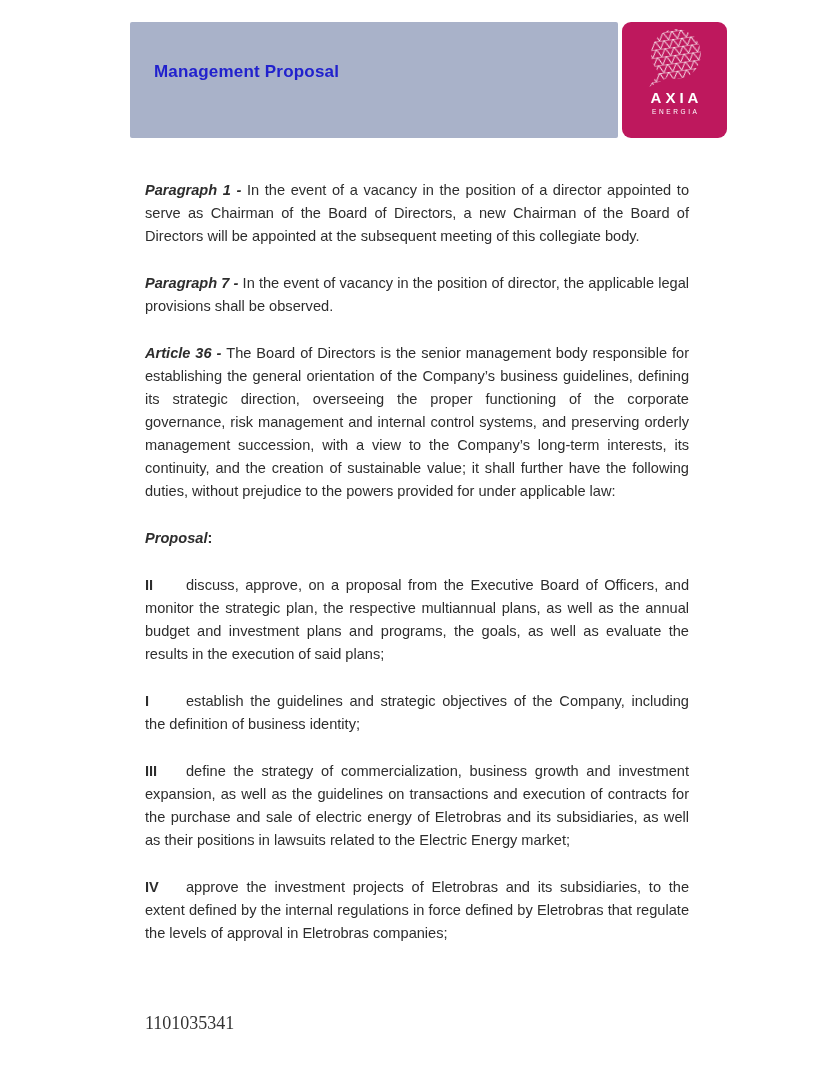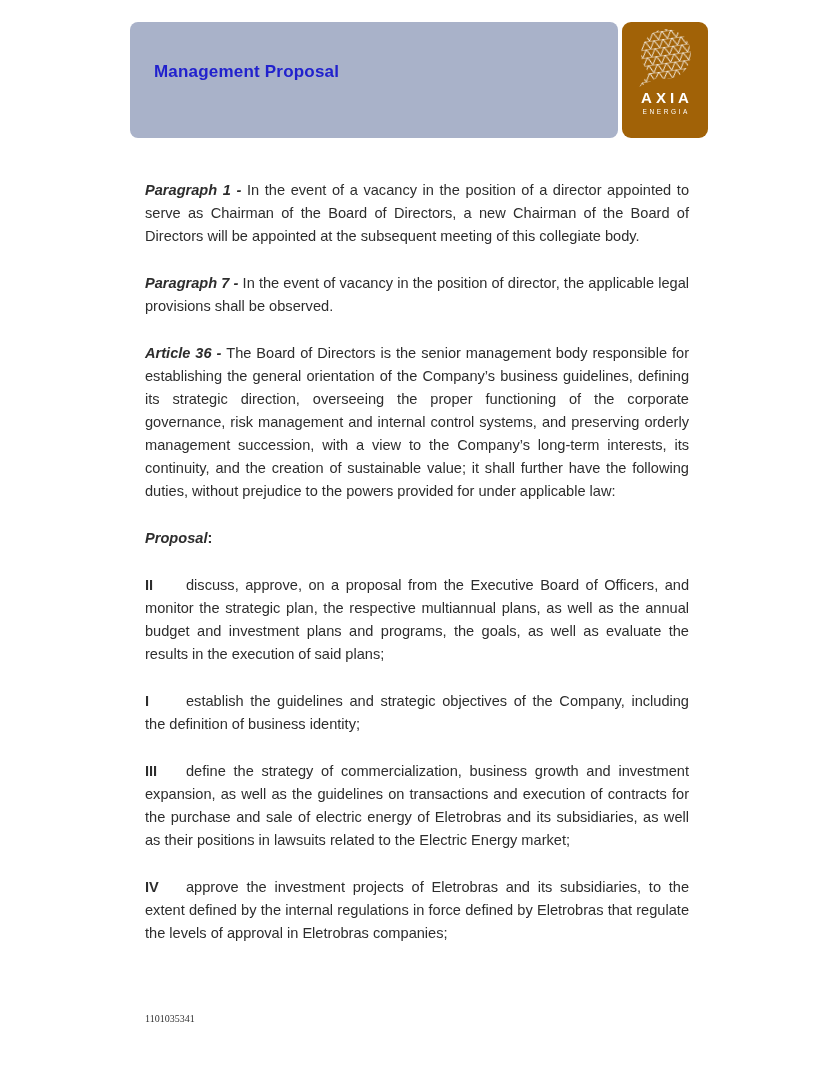--- a/index.html
+++ b/index.html
@@ -4,29 +4,29 @@
 <style>
   * { margin:0; padding:0; box-sizing:border-box; }
   html,body { background:#ffffff; }
   .page {
     position:relative; width:838px; height:1084px; background:#ffffff;
     font-family:"Liberation Sans", sans-serif; overflow:hidden;
   }
   
   .header-bar {
     position:absolute; left:130px; top:22px; width:488px; height:116px;
-    background:#a9b2c9; border-radius:8px;
+    background:#a9b2c9; border-radius:2px;
   }
   .header-title {
     padding:39px 0 0 24px; color:#2121cd; font-weight:bold;
     font-size:17px; line-height:22px; letter-spacing:0.2px;
   }
   .logo-box {
-    position:absolute; left:622px; top:22px; width:86px; height:116px;
-    background:#a16207; border-radius:9px;
+    position:absolute; left:622px; top:22px; width:105px; height:116px;
+    background:#be185d; border-radius:9px;
     display:flex; flex-direction:column; align-items:center;
   }
   .logo-box svg { margin-top:5px; display:block; }
   .logo-brand {
     color:#ffffff; font-weight:bold; font-size:15px;
     letter-spacing:4px; padding-left:4px; line-height:16px; margin-top:1px;
   }
   .logo-sub {
     color:#ffffff; font-size:6.5px; letter-spacing:2.6px;
     padding-left:2.6px; line-height:9px; margin-top:1px;
@@ -37,21 +37,21 @@
     font-size:14.6px; line-height:23px; color:#2d2d2d; text-align:justify;
   }
   .doc-body p { margin:0 0 24px 0; }
   .b { font-weight:bold;font-style:italic; }
   .heading-word { font-weight:bold; font-style:italic; }
   .heading-suffix { font-weight:bold; }
   .numeral { display:inline-block; width:41px; font-weight:bold; }
   
   .doc-footer {
     position:absolute; left:145px; top:1013px;
-    font-family:"Liberation Serif", serif; font-size:10px; color:#333333;
+    font-family:"Liberation Serif", serif; font-size:18px; color:#333333;
   }
 </style>
 </head>
 <body>
 
 <div class="page">
 
   <div class="header-bar">
     <div class="header-title">
       <div>Management Proposal</div>

